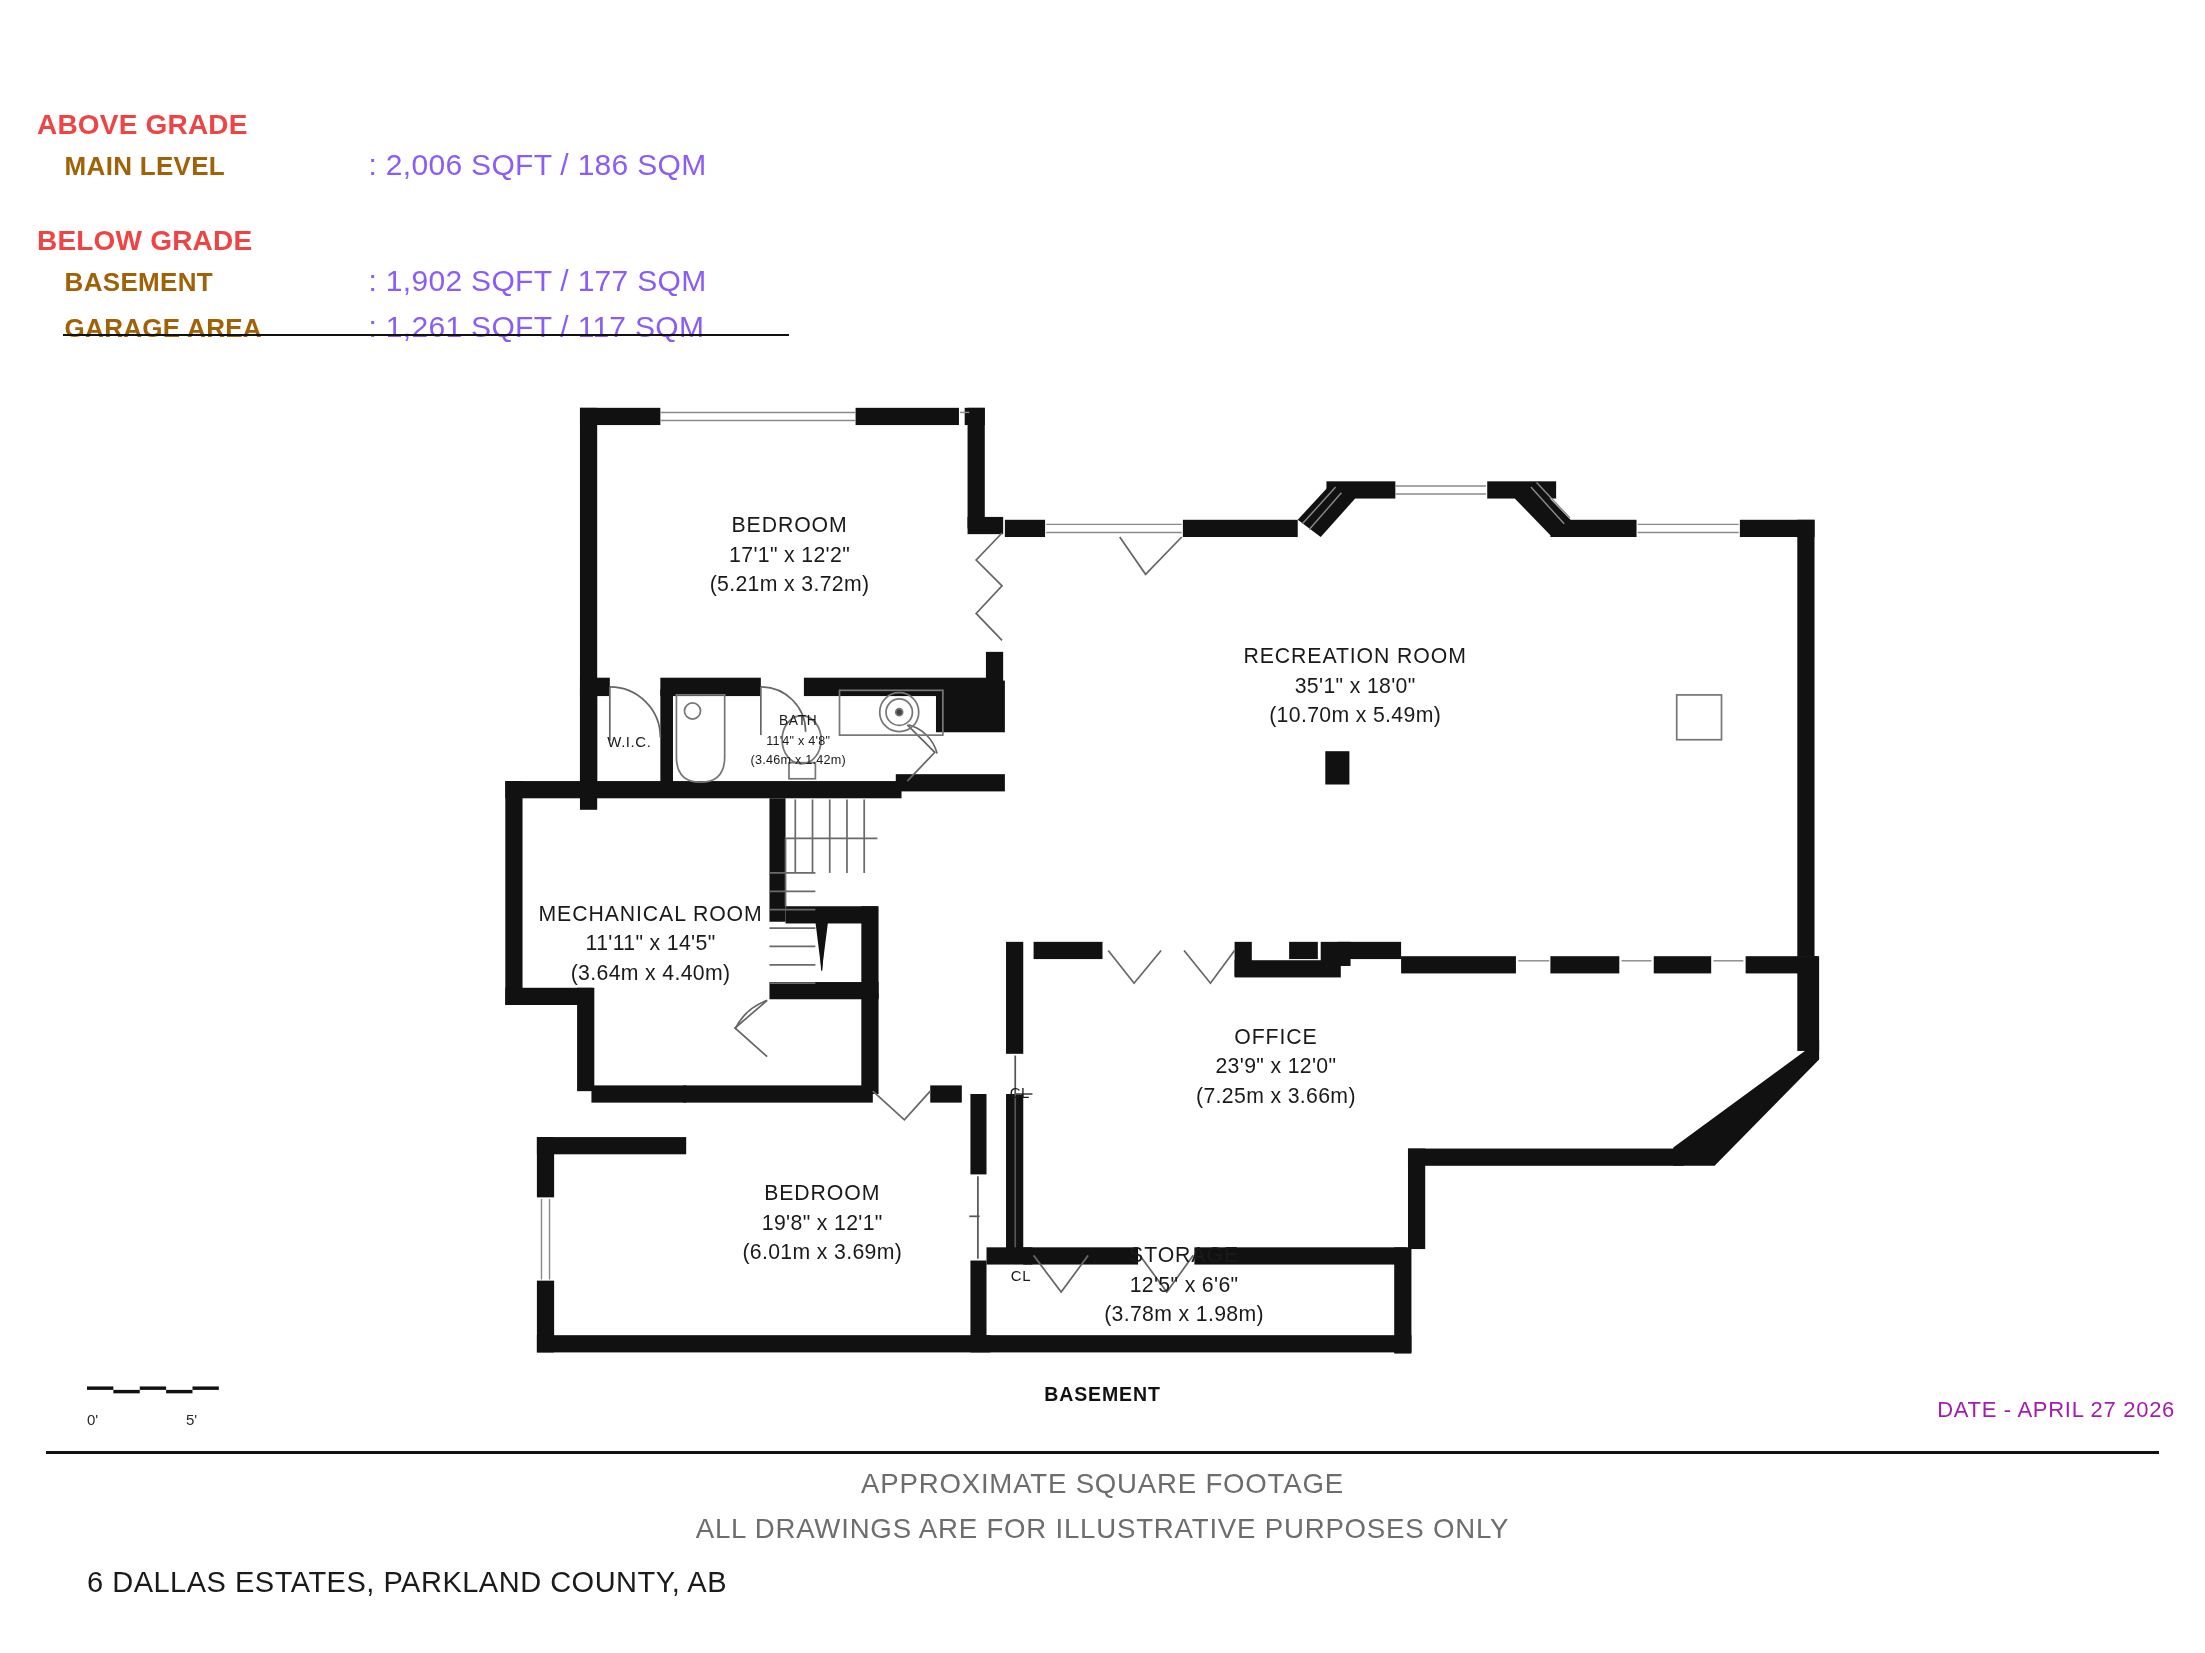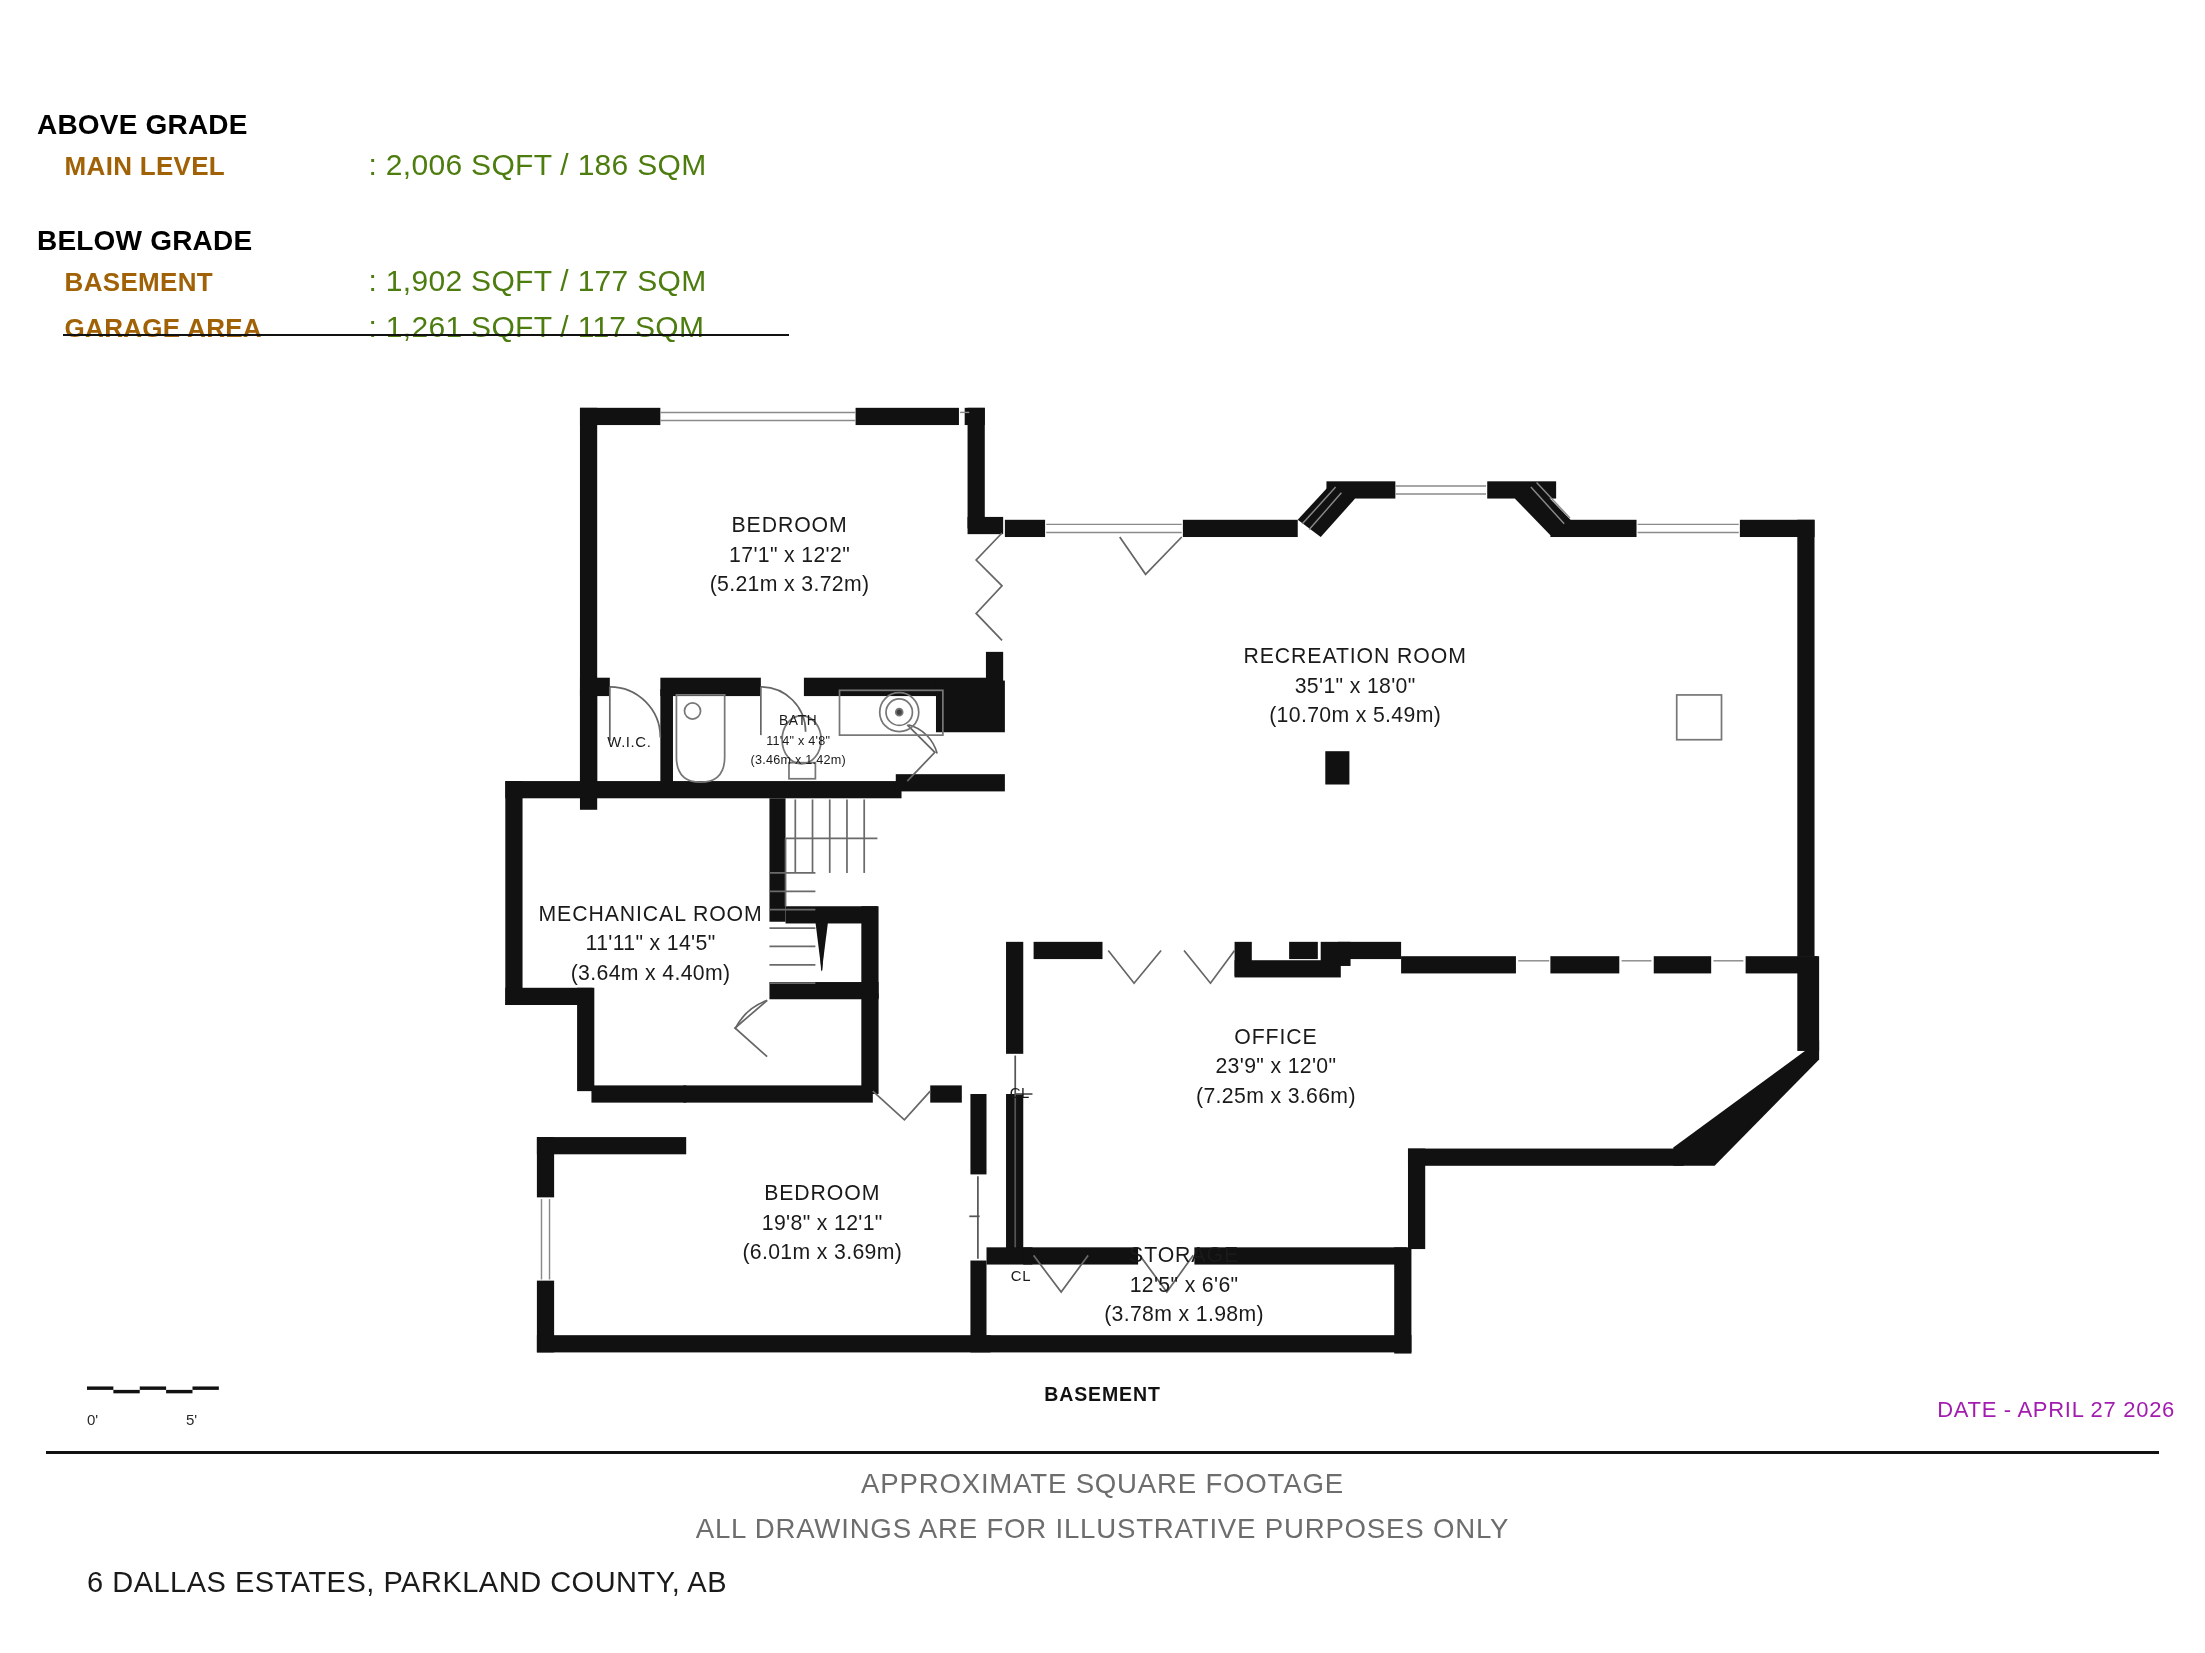--- a/index.html
+++ b/index.html
@@ -20,21 +20,21 @@
   #legend {
     position: absolute;
     left: 37px;
     top: 109px;
     width: 861px;
   }
   .legend-head {
     font-size: 28px;
     font-weight: bold;
     letter-spacing: 0.2px;
-    color: #000000;
+    color: #ef4444;
     margin: 0 0 6.9px 0;
   }
   .legend-head.second { margin-top: 43px; }
   .legend-row {
     display: flex;
     align-items: baseline;
     padding-left: 27.6px;
     margin-bottom: 2.3px;
   }
   .legend-label {
@@ -43,21 +43,21 @@
     letter-spacing: 0.3px;
     width: 304px;
     white-space: nowrap;
     color: #a16207;
   }
   .legend-value {
     font-size: 30px;
     font-weight: 400;
     letter-spacing: 0.3px;
     white-space: nowrap;
-    color: #4d7c0f;
+    color: #8b5cf6;
   }
   .legend-rule {
     position: absolute;
     left: 63px;
     top: 334px;
     width: 726px;
     height: 2.3px;
     background: #111;
   }
 

